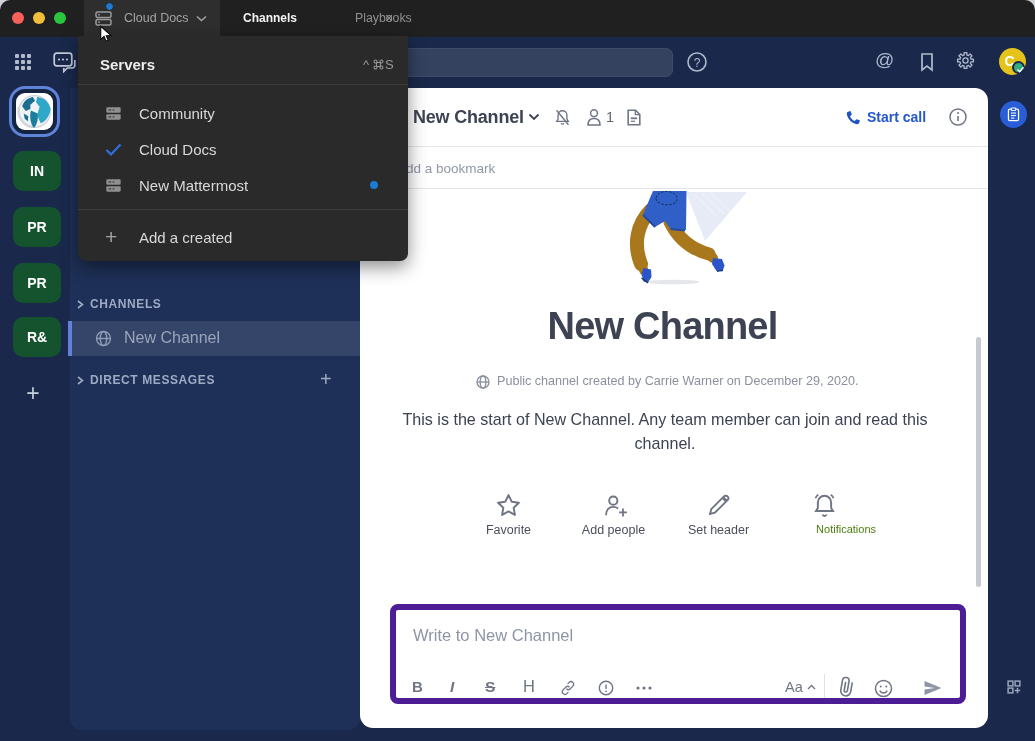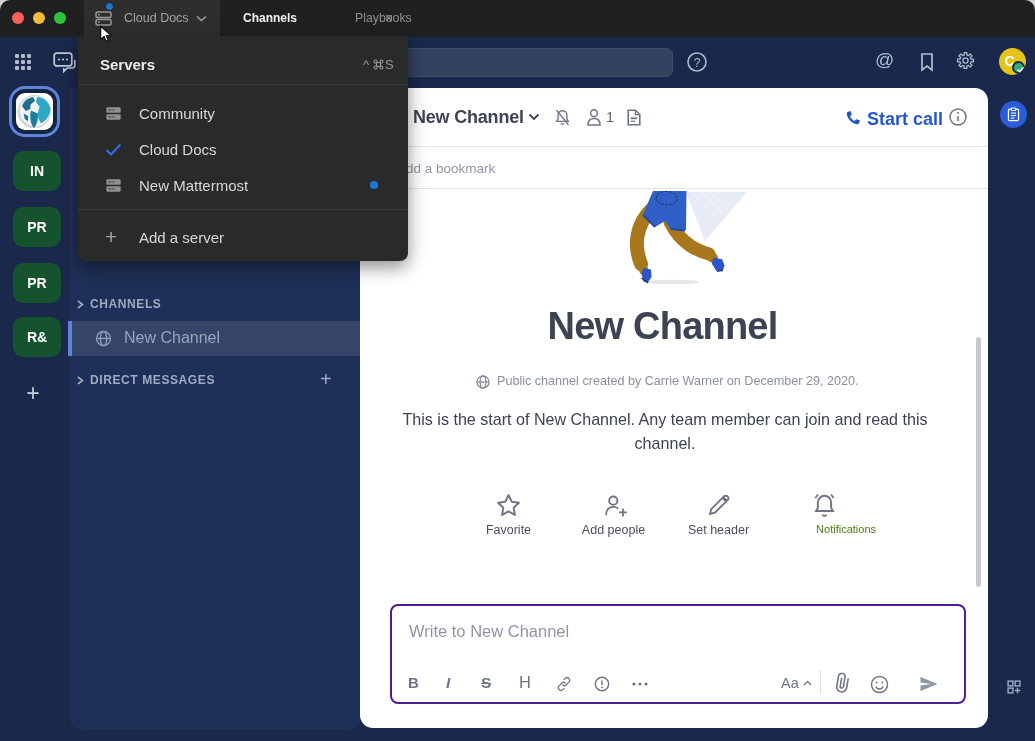--- a/index.html
+++ b/index.html
@@ -27,21 +27,21 @@
   #chanheader { position:absolute; left:0; top:0; width:628px; height:59px; border-bottom:1px solid #e4e5e8; }
   #bookmarkbar { position:absolute; left:0; top:60px; width:628px; height:41px; border-bottom:1px solid #e4e5e8; color:#9097a5; font-size:13.5px; line-height:41px; }
 
   .ghicon { color:#aeb9cf; }
 
   
   #dropdown { position:absolute; left:78px; top:36px; width:330px; height:225px; background:#2a2a2b; border-radius:0 0 8px 8px; box-shadow:0 6px 18px rgba(0,0,0,.45); z-index:50;padding-left:41px; }
   .mitxt { position:absolute; left:61px; font-size:15px; color:#d9d9d9; line-height:36px; }
 
   
-  #composer { position:absolute; left:30px; top:516px; width:576px; height:100px; border:2px solid #4c1d95; border-radius:8px; }
+  #composer { position:absolute; left:30px; top:516px; width:576px; height:100px; border:6px solid #4c1d95; border-radius:8px; }
 
   svg { display:block; }
 </style>
 </head>
 <body>
 
 <div class="abs" style="left:0;top:0;width:1035px;height:12px;background:#cfd2d6;"></div>
 
 <div class="abs" style="left:0;top:37px;width:1035px;height:704px; background:#1a294b;"></div>
 
@@ -154,21 +154,21 @@
     <svg class="abs" style="left:267px;top:21px;" width="14" height="17" viewBox="0 0 14 17">
       <path d="M1.2 1.2 h7.3 l4.3 4.3 v10.3 h-11.6 z" fill="none" stroke="#6f7585" stroke-width="1.6"></path>
       <path d="M8.3 1.2 v4.5 h4.5" fill="none" stroke="#6f7585" stroke-width="1.3"></path>
       <line x1="3.8" y1="9.3" x2="10.2" y2="9.3" stroke="#6f7585" stroke-width="1.8"></line>
       <line x1="3.8" y1="12.3" x2="8" y2="12.3" stroke="#6f7585" stroke-width="1.2"></line>
     </svg>
 
     <svg class="abs" style="left:485px;top:22px;" width="16" height="16" viewBox="0 0 16 16">
       <path d="M3.2 1.8 L5.5 1 C6 2.2 6.5 3.5 6.8 4.8 L5 6.2 C5.8 8.2 7.5 10 9.8 11 L11.2 9.2 C12.5 9.6 13.8 10 15 10.6 L14.2 12.8 C13.9 13.8 13 14.4 12 14.2 C6.8 13.2 2.8 9.2 1.8 4 C1.6 3 2.2 2.1 3.2 1.8 Z" fill="#2054c4"></path>
     </svg>
-    <div class="abs" style="left:507px;top:21px;font-size:18px;font-weight:bold;color:#2457d0;">Start call</div>
+    <div class="abs" style="left:507px;top:21px;font-size:14px;font-weight:bold;color:#2457d0;">Start call</div>
 
     <svg class="abs" style="left:588px;top:19px;" width="20" height="20" viewBox="0 0 20 20">
       <circle cx="10" cy="10" r="8" fill="none" stroke="#6f7585" stroke-width="1.5"></circle>
       <line x1="10" y1="9" x2="10" y2="14" stroke="#6f7585" stroke-width="1.6"></line>
       <circle cx="10" cy="6" r="1" fill="#6f7585"></circle>
     </svg>
   </div>
   <div id="bookmarkbar">
     <span style="position:absolute;left:20px;top:0;font-size:17px;">+</span>
     <span style="position:absolute;left:37px;top:0;">Add a bookmark</span>
@@ -375,18 +375,18 @@
         <line x1="4" y1="5.6" x2="7" y2="5.6"></line>
         <line x1="8.5" y1="5.6" x2="10.5" y2="5.6"></line>
         <line x1="4" y1="13.3" x2="7" y2="13.3"></line>
         <line x1="8.5" y1="13.3" x2="10.5" y2="13.3"></line>
       </g>
   </svg>
   <div class="mitxt" style="top:132px;">New Mattermost</div>
   <div class="abs" style="left:292px;top:145px;width:8px;height:8px;border-radius:50%;background:#1a7ad4;"></div>
   <div class="abs" style="left:0;top:173px;width:330px;height:1px;background:#3c3c3c;"></div>
   <div class="abs" style="left:27px;top:189px;font-size:21px;color:#a0a0a0;">+</div>
-  <div class="mitxt" style="top:184px;">Add a server</div>
+  <div class="mitxt" style="top:184px;">Add a created</div>
 </div>
 
 <svg class="abs" style="left:99px;top:25px;z-index:60;" width="14" height="20" viewBox="0 0 16 22">
   <path d="M2 1 L2 16 L5.8 12.5 L8 18 L10.5 17 L8.3 11.8 L13.5 11.5 Z" fill="#fff" stroke="#000" stroke-width="1.2"></path>
 </svg>
 
 </body></html>

